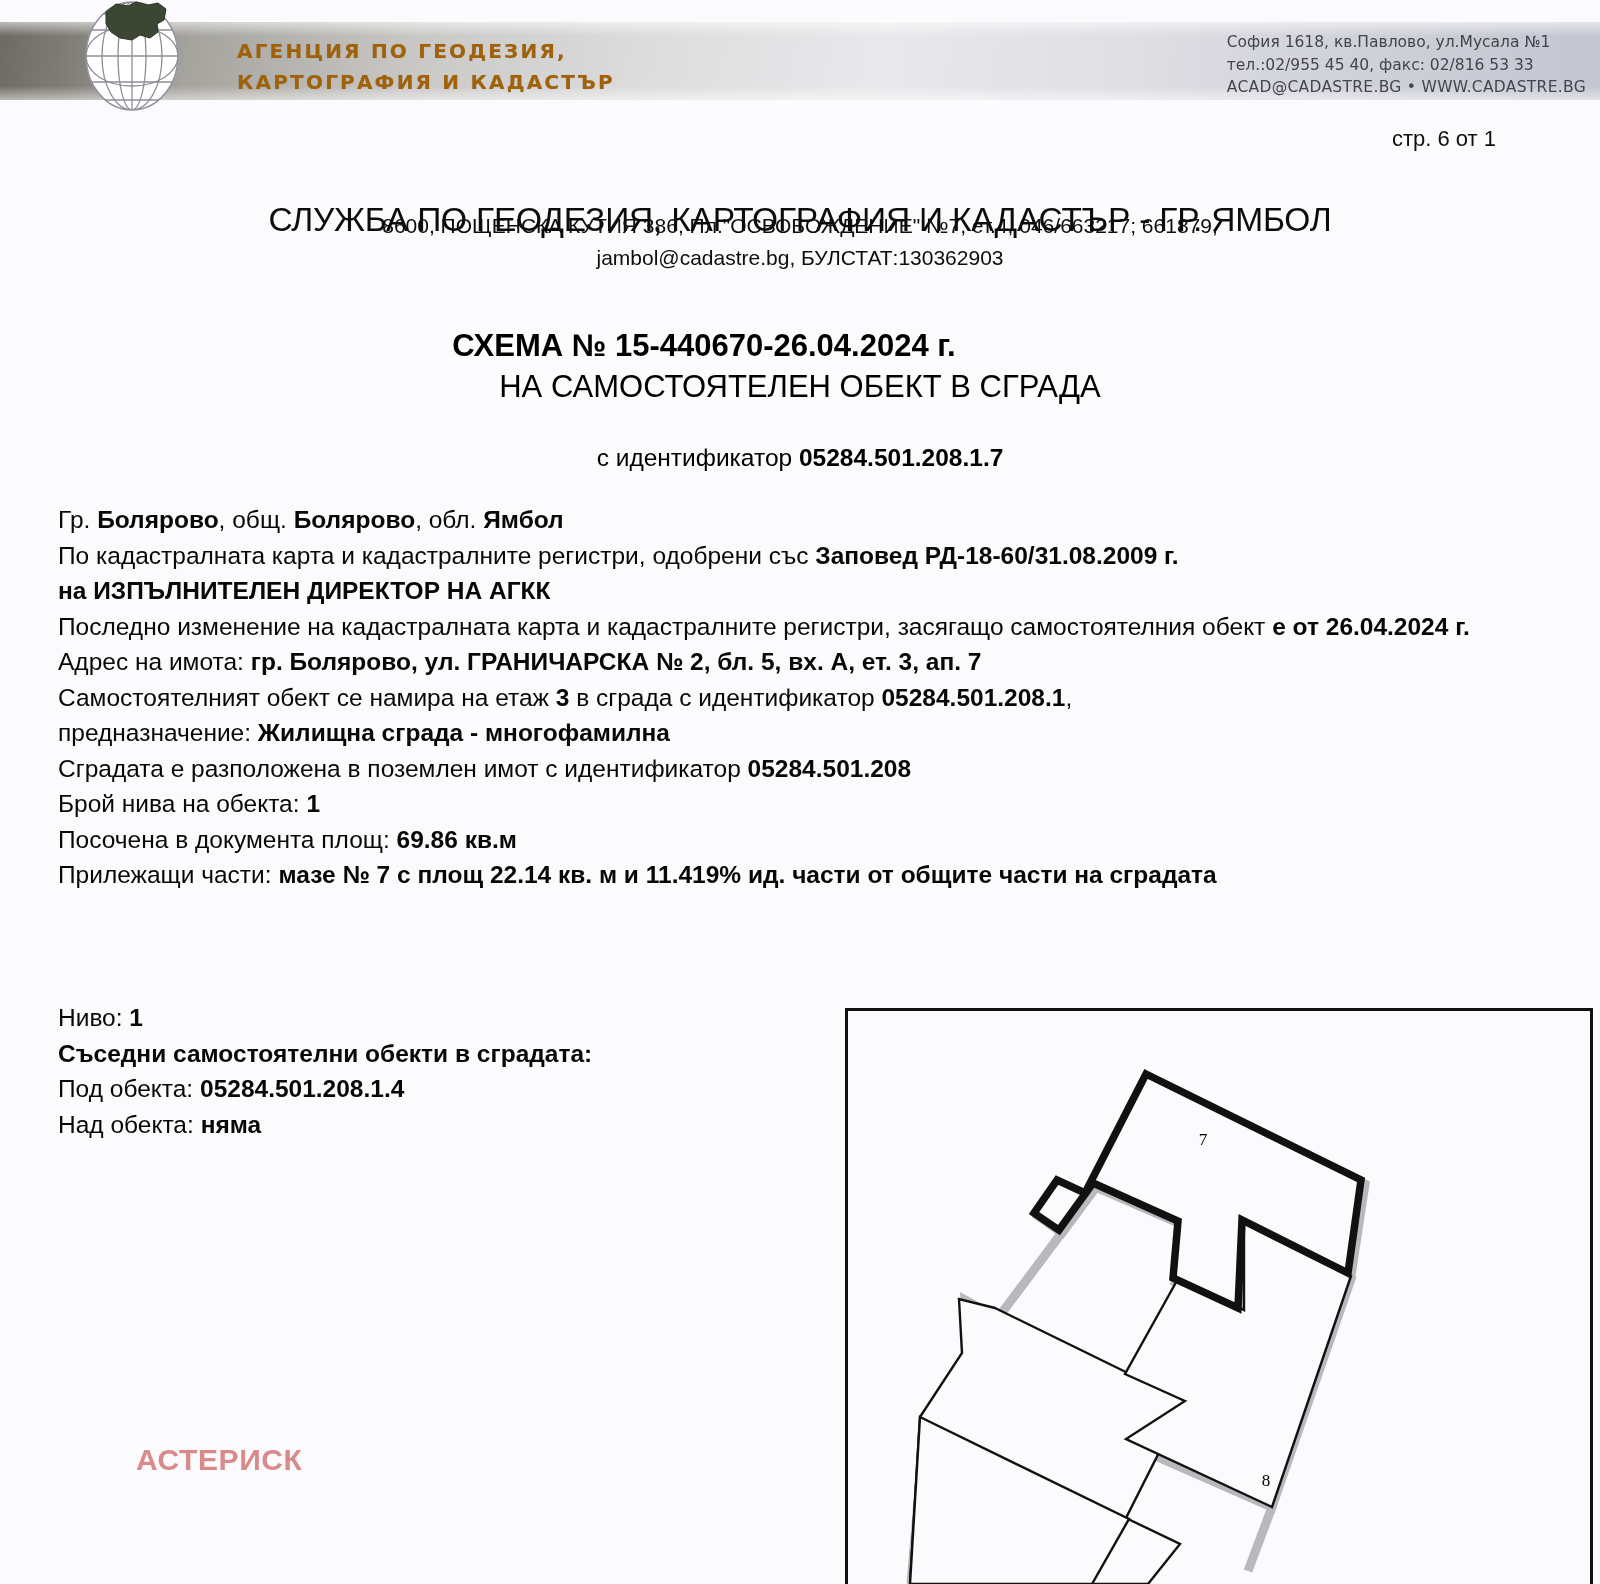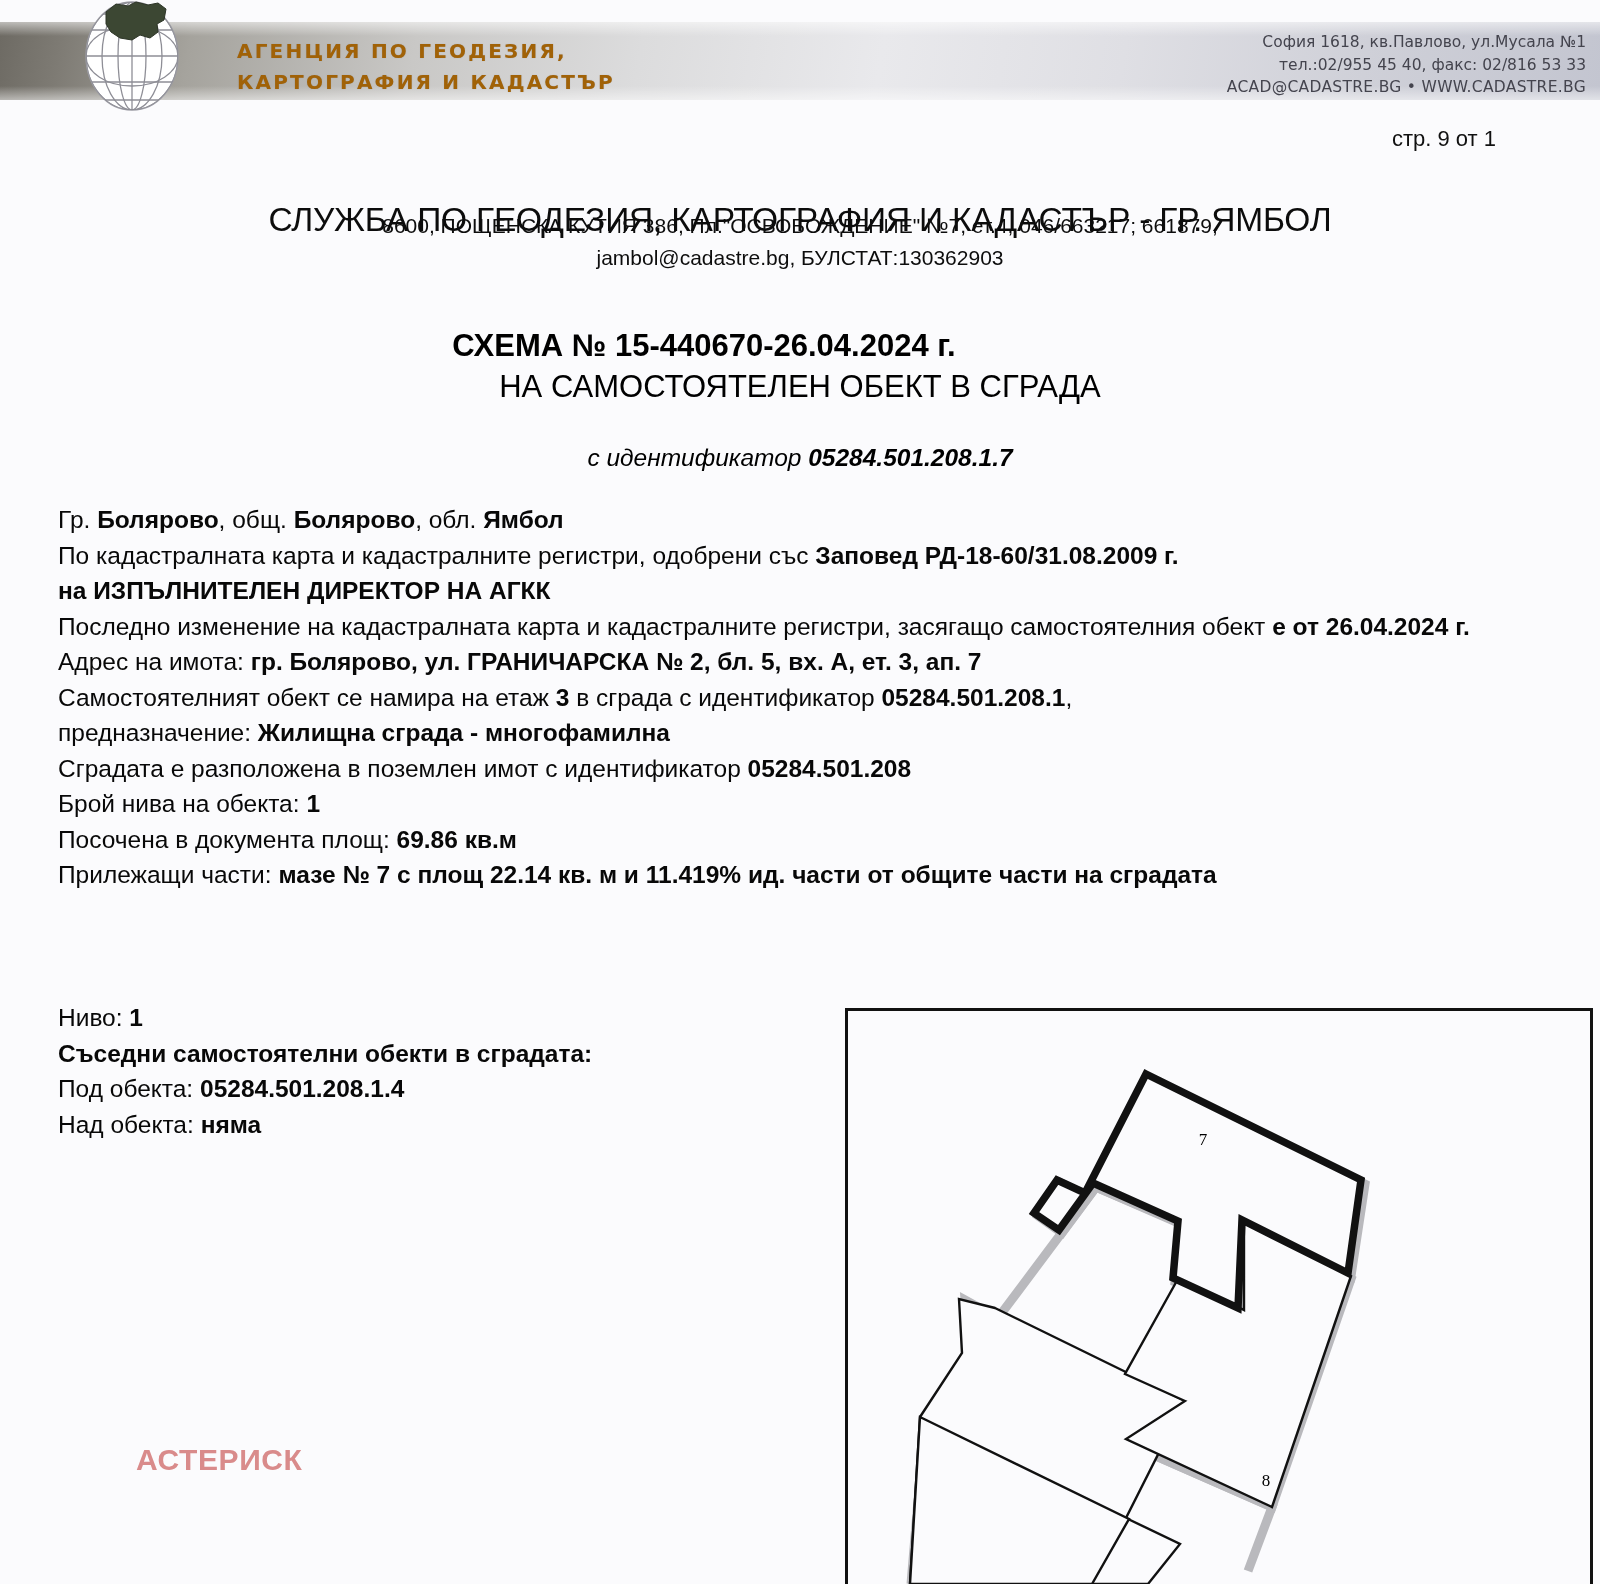--- a/index.html
+++ b/index.html
@@ -60,21 +60,20 @@
     font-weight: bold;
     font-size: 20px;
     letter-spacing: 2.2px;
     line-height: 31px;
     white-space: pre-line;
     text-shadow: 0 0 1px rgba(120,120,130,.45);
   }
   #contact-block {
     position: absolute;
     right: 14px; top: 31px;
-    text-align: right;
     color: #44444e;
     font-family: "DejaVu Sans", sans-serif;
     font-size: 15.5px;
     line-height: 22.5px;
   }
   #contact-block .c-web { letter-spacing: .3px; }
 
   
   #page-number {
     position: absolute;
@@ -124,21 +123,20 @@
     font-size: 31px;
     color: #000;
   }
   #scheme-ident {
     position: absolute;
     left: 0; top: 444px;
     width: 1600px;
     text-align: center;
     font-size: 24.5px;
     color: #000;
-    font-style: italic;
   }
 
   
   #body-text {
     position: absolute;
     left: 58px; top: 502px;
     width: 1480px;
     font-size: 24.5px;
     line-height: 35.5px;
     color: #080808;
@@ -229,21 +227,21 @@
     <div id="agency-name">АГЕНЦИЯ ПО ГЕОДЕЗИЯ,
 КАРТОГРАФИЯ И КАДАСТЪР</div>
 
     <div id="contact-block">
       <div>София 1618, кв.Павлово, ул.Мусала №1</div>
       <div>тел.:02/955 45 40, факс: 02/816 53 33</div>
       <div class="c-web">ACAD@CADASTRE.BG • WWW.CADASTRE.BG</div>
     </div>
   </div>
 
-  <div id="page-number">стр. 9 от 1</div>
+  <div id="page-number">стр. 6 от 1</div>
 
   <div id="office-name">СЛУЖБА ПО ГЕОДЕЗИЯ, КАРТОГРАФИЯ И КАДАСТЪР - ГР. ЯМБОЛ</div>
   <div id="office-contact">8600, ПОЩЕНСКА КУТИЯ 386, Пл."ОСВОБОЖДЕНИЕ" №7, ет.4, 046/663217; 661879,
 jambol@cadastre.bg, БУЛСТАТ:130362903</div>
 
   <div id="scheme-no">СХЕМА № 15-440670-26.04.2024 г.</div>
   <div id="scheme-sub">НА САМОСТОЯТЕЛЕН ОБЕКТ В СГРАДА</div>
   <div id="scheme-ident">
     <span>с идентификатор </span><b>05284.501.208.1.7</b>
   </div>

